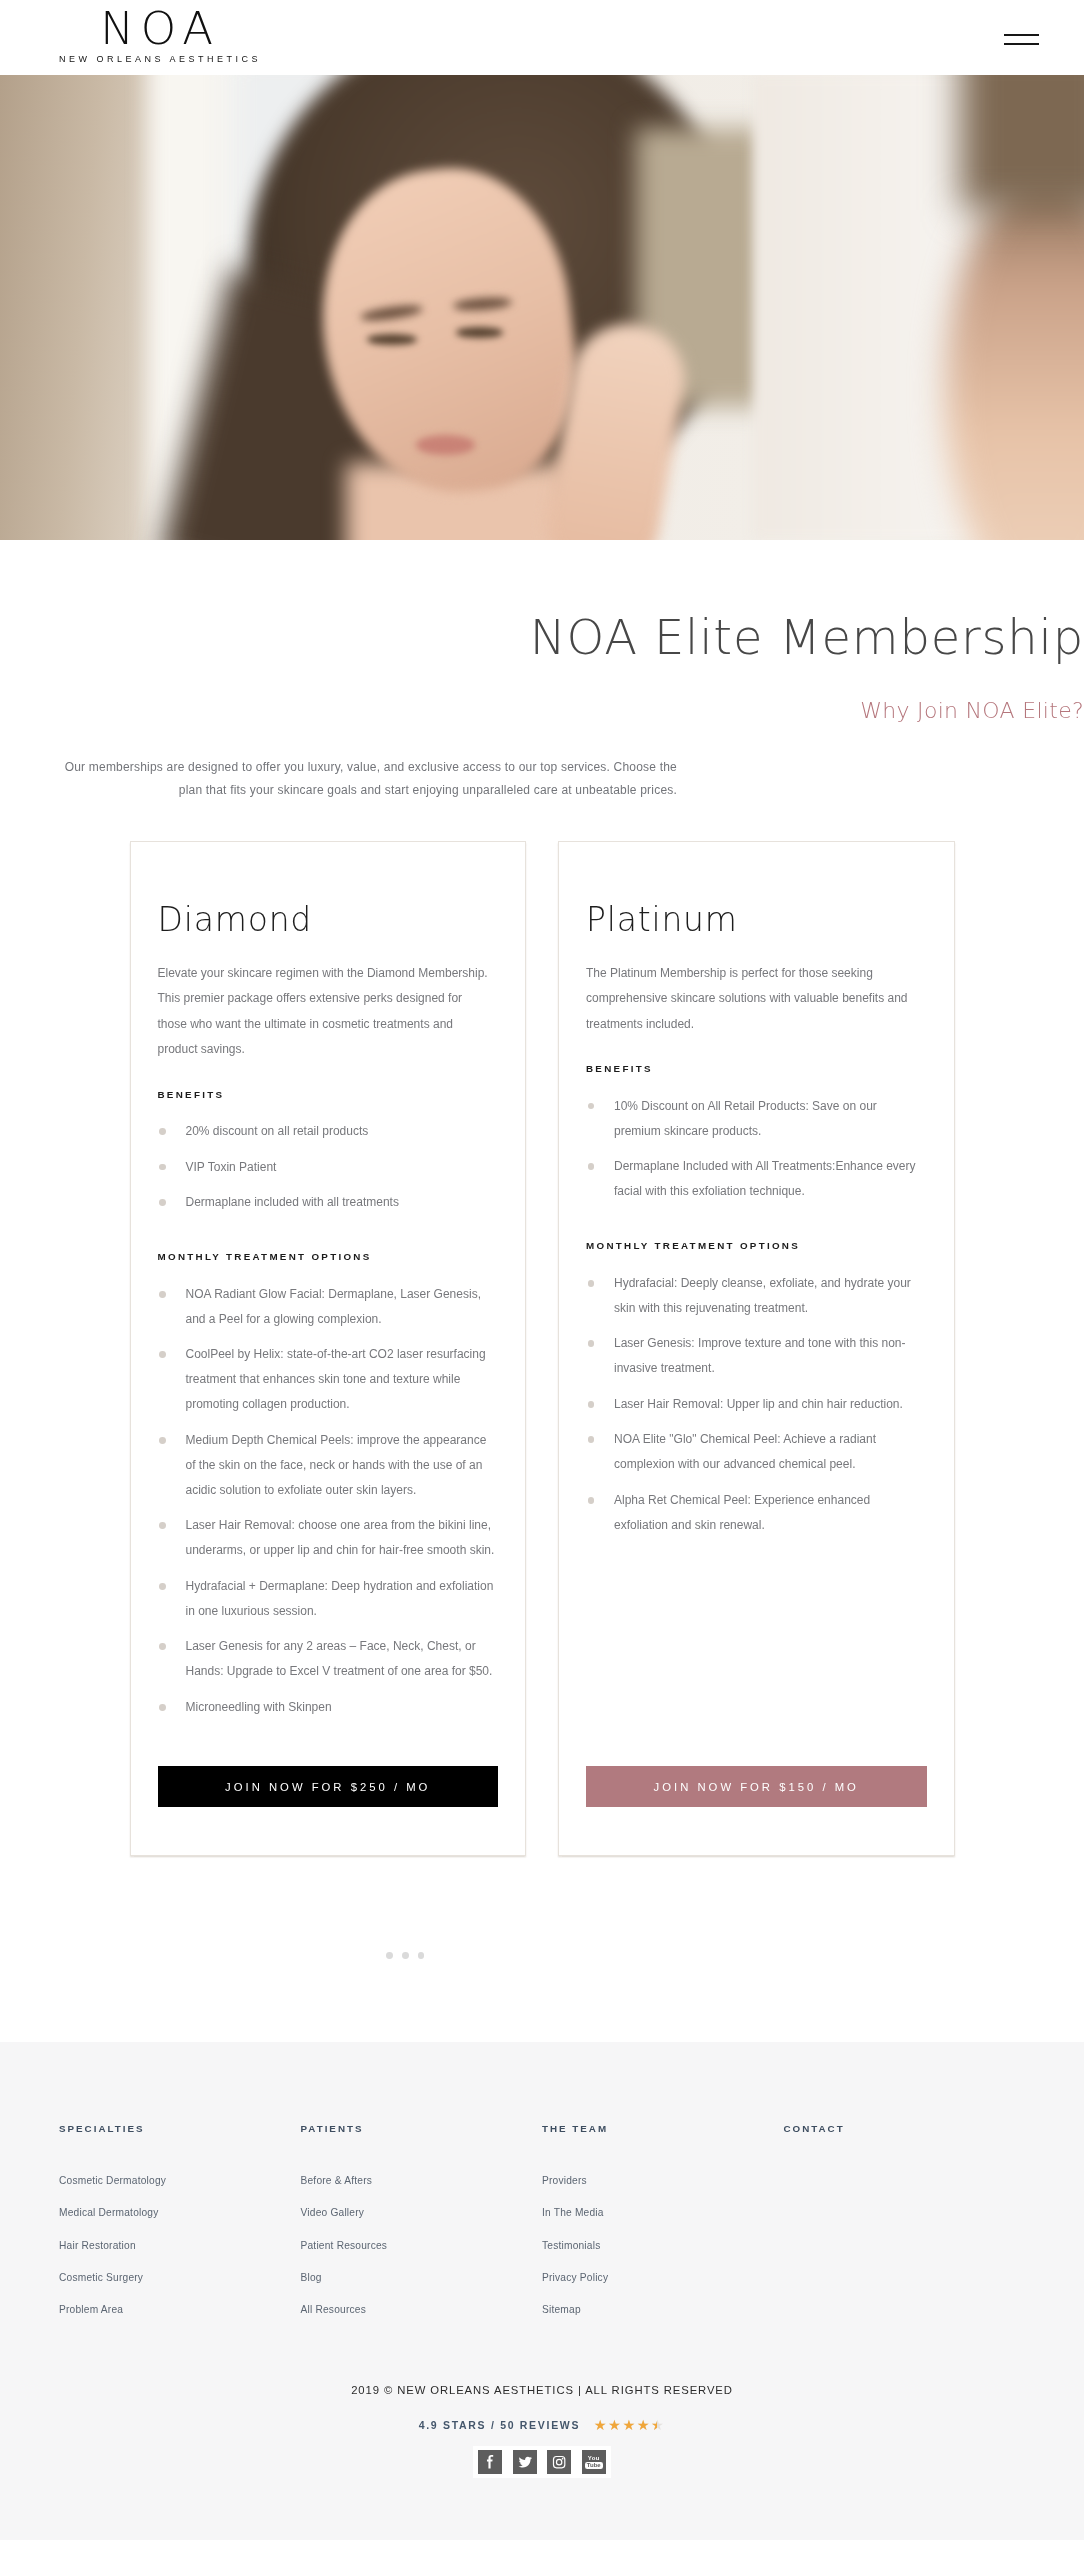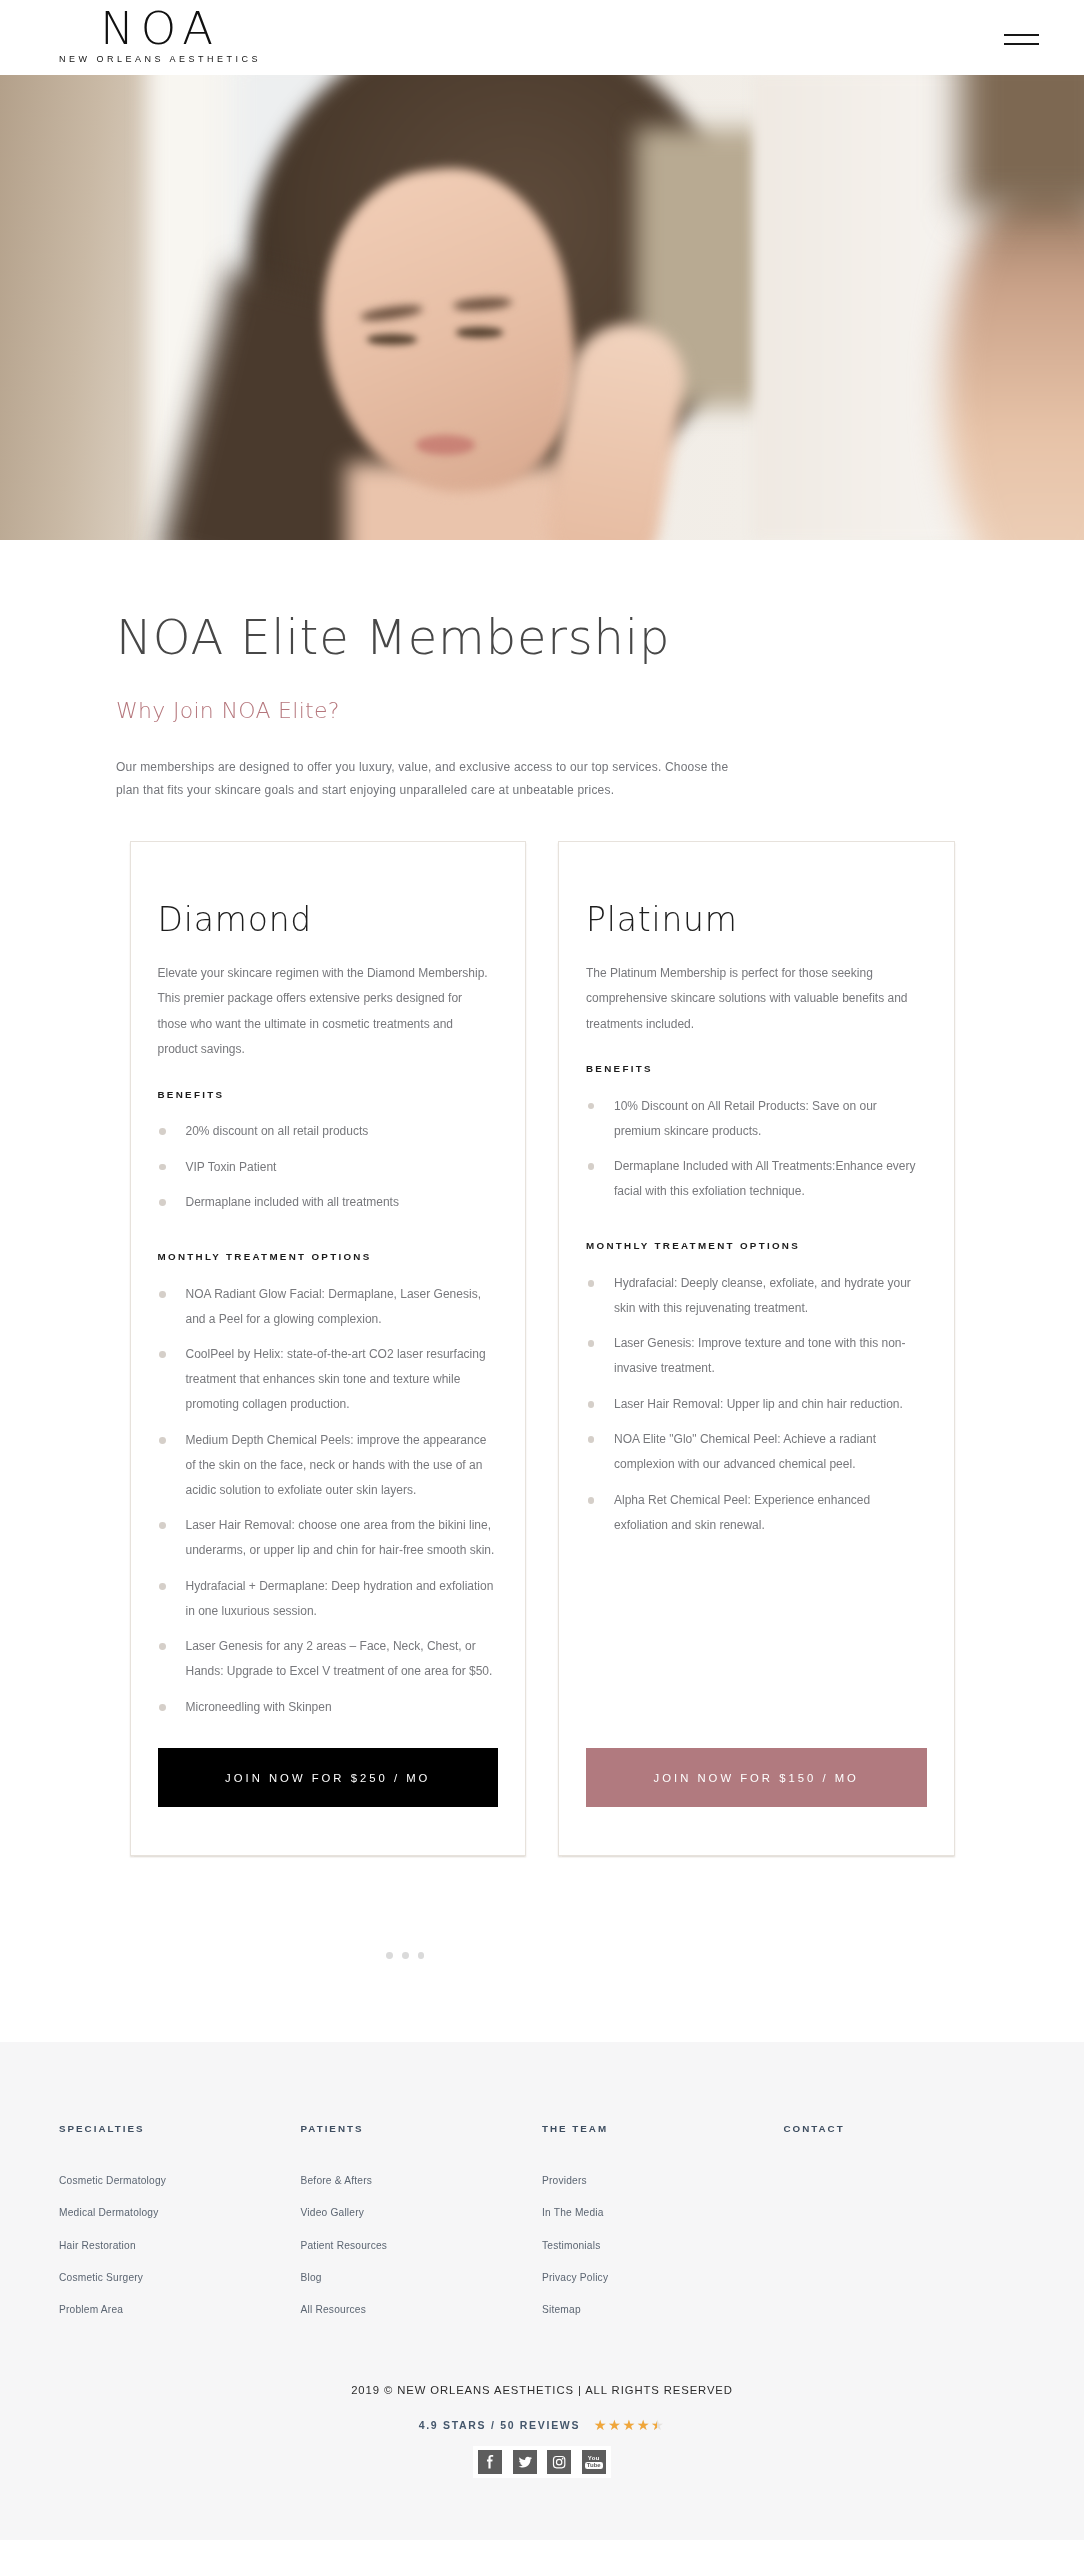--- a/index.html
+++ b/index.html
@@ -32,36 +32,36 @@
   .h-neck{left:346px;top:388px;width:226px;height:158px;background:#eac4ac;filter:blur(10.5px);}
   .h-hand{left:559px;top:248px;width:113px;height:256px;border-radius:56px;
     background:linear-gradient(180deg,#f1d3be 0%,#e5b99e 100%);filter:blur(6.8px);transform:rotate(10deg);}
   .h-door{left:636px;top:53px;width:132px;height:279px;background:#b8aa92;filter:blur(12px);}
   .h-rwall{left:753px;top:0;width:256px;height:465px;background:linear-gradient(90deg,#efe9e2,#f8f6f3);filter:blur(6px);}
   .h-fgface{right:-64px;top:98px;width:203px;height:437px;border-radius:50%;
     background:linear-gradient(180deg,#8a6f58 0%,#c9a188 25%,#e7c3a8 60%,#eed3bd 100%);filter:blur(16.6px);}
   .h-fghair{right:-34px;top:-38px;width:158px;height:173px;background:#7d6852;filter:blur(18px);}
 
   
-  .intro{padding:72px 0 0 116px;}
+  .intro{padding:72px 0 0 60px;text-align:right;}
   .intro h1{margin:0;font-family:"DejaVu Sans",sans-serif;font-weight:200;font-size:48px;line-height:50px;letter-spacing:0.8px;color:#474747;}
   .intro h2{margin:35px 0 0;font-family:"DejaVu Sans",sans-serif;font-weight:300;font-size:22px;line-height:27px;color:#b5767c;letter-spacing:0.3px;}
   .intro p{margin:32px 0 0;width:617px;font-size:12px;line-height:23px;color:#73757a;letter-spacing:0.2px;}
 
   
   .cards{display:flex;gap:32px;width:825px;margin:39px auto 0;}
   .card{flex:1;height:1015px;box-sizing:border-box;background:#fff;border:0.8px solid #e7e2dc;
     box-shadow:0 2.3px 1.5px rgba(196,186,176,.45);padding:60px 27px 48px;display:flex;flex-direction:column;}
   .card-title{font-family:"DejaVu Sans",sans-serif;font-weight:200;font-size:33px;line-height:36px;color:#1d1d1d;letter-spacing:0.8px;}
   .card-desc{margin-top:22.6px;font-size:12px;line-height:25.6px;color:#77787c;max-width:333px;}
   .list-label{margin-top:25.6px;font-size:9.8px;letter-spacing:2.3px;color:#1b1b1b;font-weight:600;}
   ul.bullets{list-style:none;padding:0;margin:19.6px 0 0;}
   .bullets li{position:relative;padding-left:28px;margin-bottom:10.5px;font-size:12px;line-height:25px;color:#77787c;max-width:315px;}
   .bullets li::before{content:"";position:absolute;left:1.5px;top:9px;width:6.8px;height:6.8px;border-radius:50%;background:#d5cfc9;}
-  .cta{margin-top:auto;height:59px;width:100%;border:none;color:#fff;font-family:"Liberation Sans",sans-serif;
+  .cta{margin-top:auto;height:41px;width:100%;border:none;color:#fff;font-family:"Liberation Sans",sans-serif;
     font-size:11.3px;letter-spacing:3px;cursor:pointer;}
   .cta-diamond{background:#000000;}
   .cta-platinum{background:#b17a7f;}
 
   
   .dots{display:flex;gap:9px;padding:96px 0 0 386px;}
   .dot{width:6.8px;height:6.8px;border-radius:50%;background:#dadada;cursor:pointer;}
 
   
   .footer{margin-top:83px;background:#f6f6f7;box-sizing:border-box;min-height:498px;padding:81px 59px 38px;}

